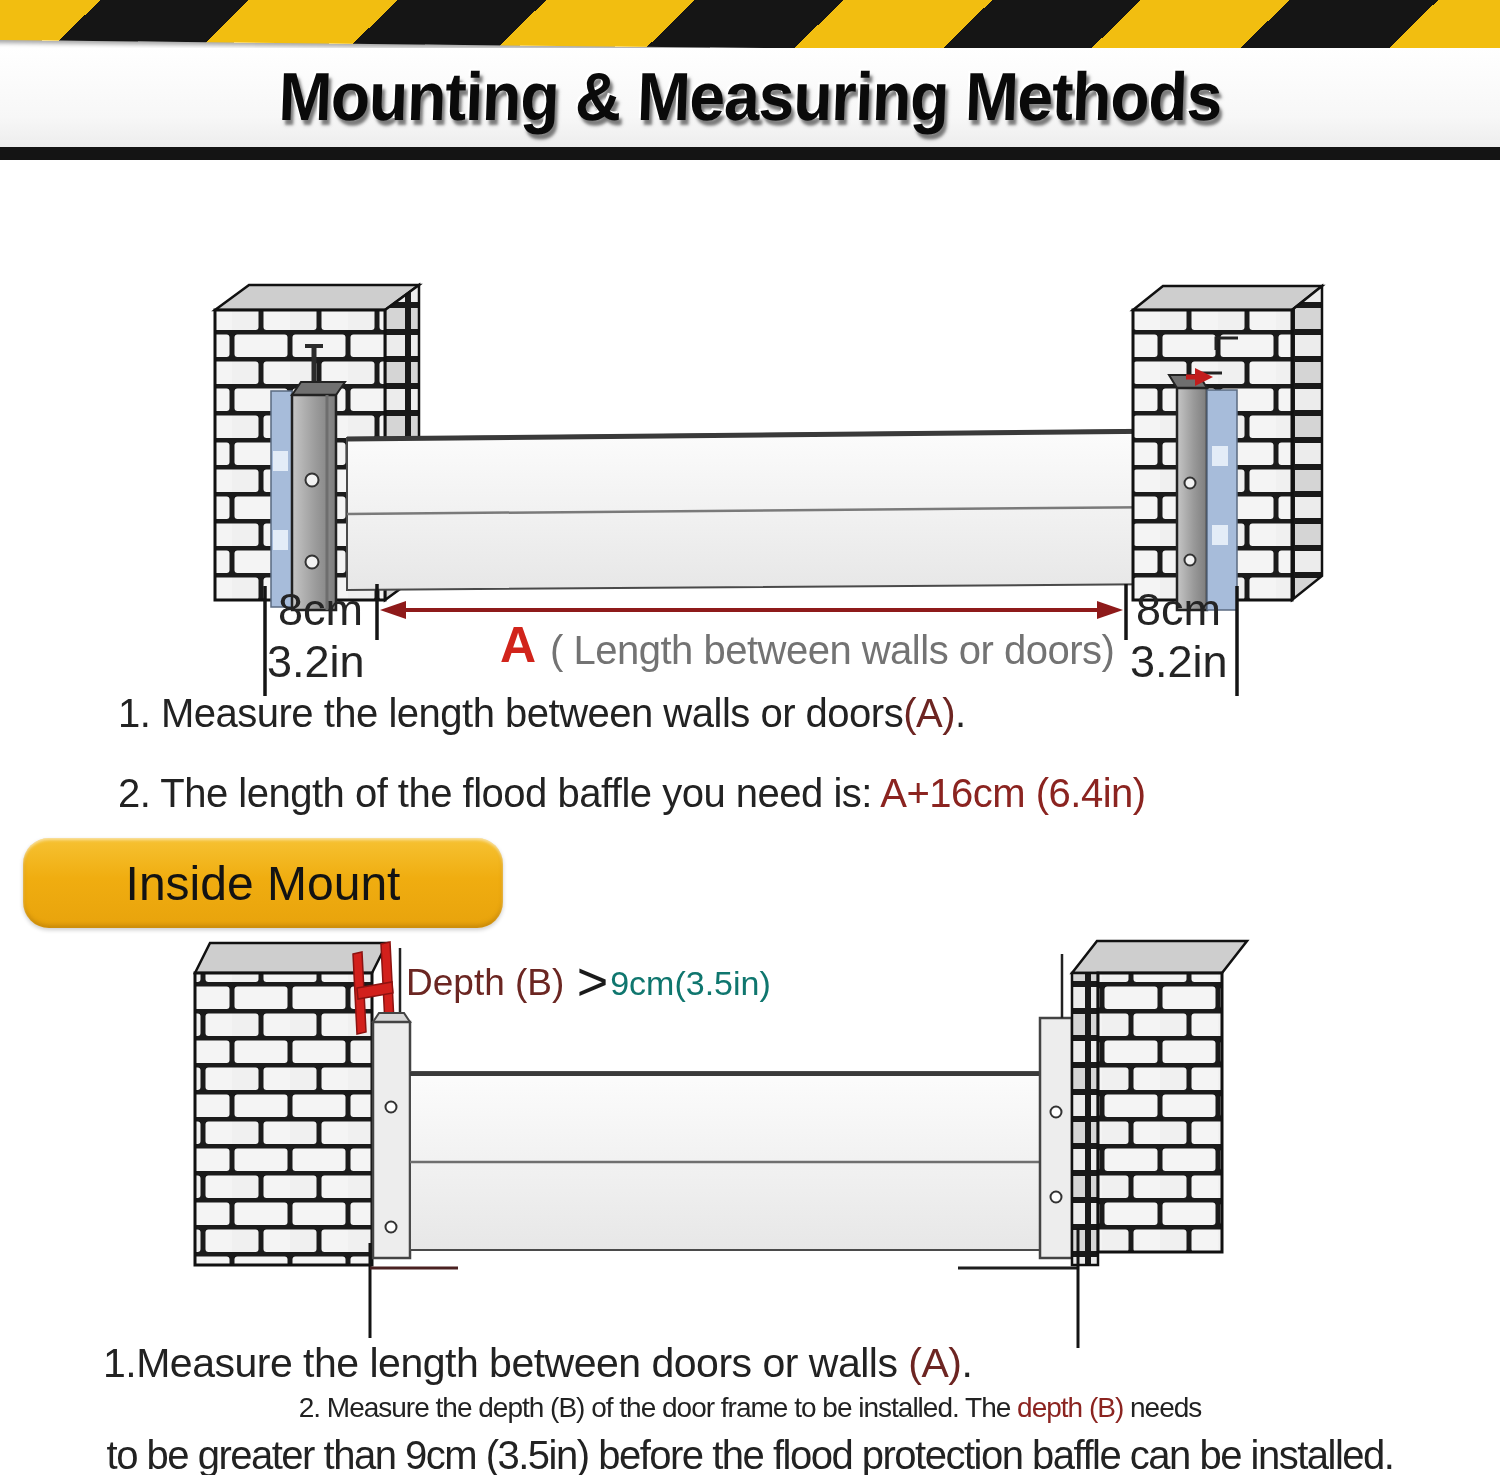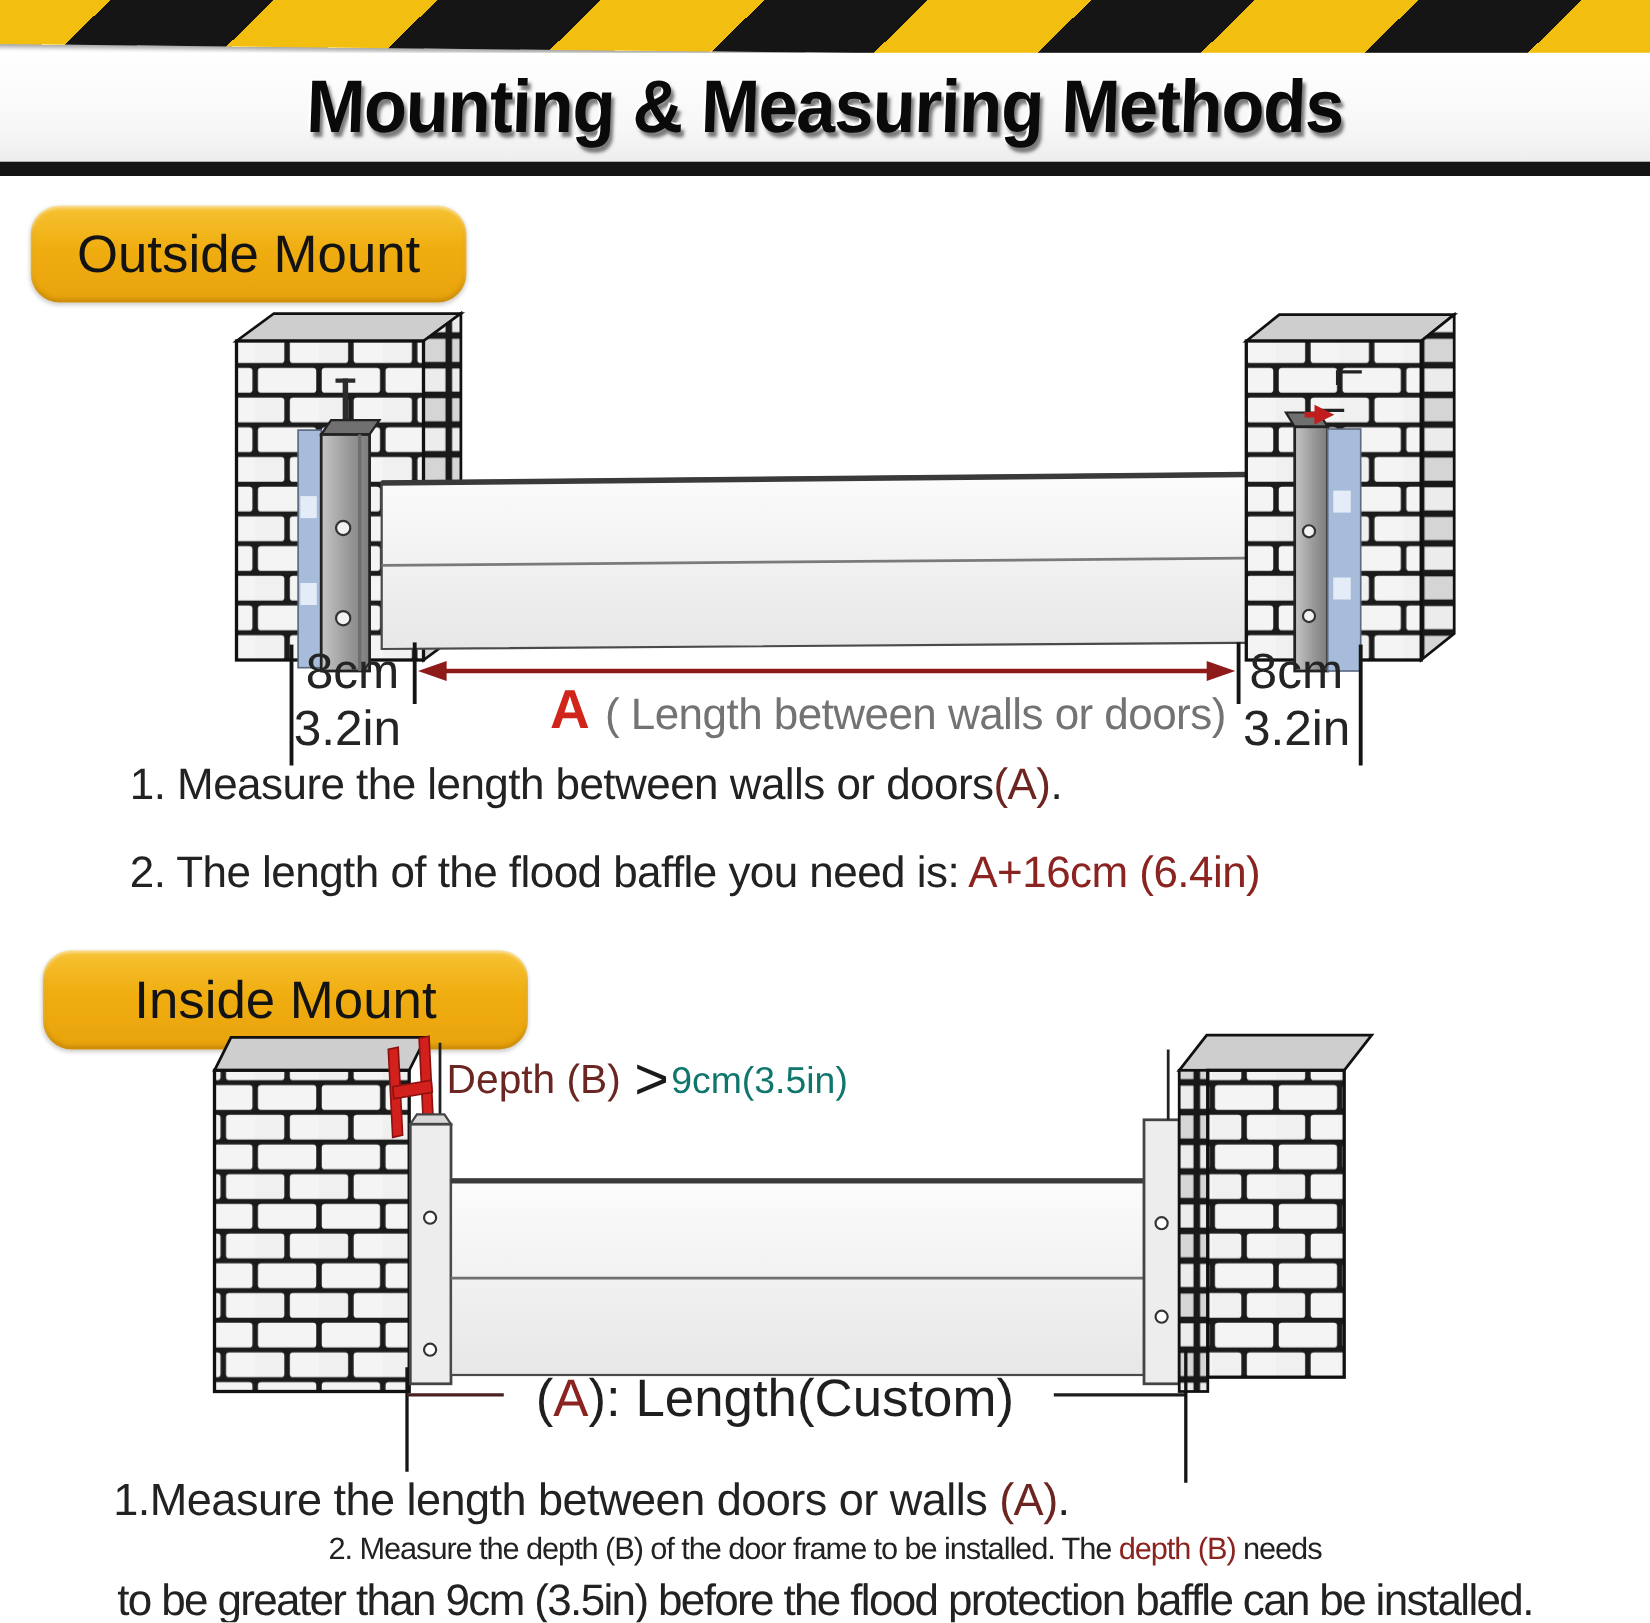--- a/index.html
+++ b/index.html
@@ -45,23 +45,20 @@
 <body>
 
 <div class="page">
 
   <div class="banner-top"></div>
   <div class="stripes"></div>
   <div class="title-band"></div>
   <div class="title">Mounting &amp; Measuring Methods</div>
   <div class="title-bar"></div>
 
-  <div class="badge" style="left:28px;top:187px;width:396px;height:88px;">
-    <span>Outside Mount</span>
-  </div>
 
   <svg class="diagram" style="top:278px" width="1500" height="430" viewBox="0 0 1500 430">
     <defs>
       <pattern id="bk" width="58" height="54" patternUnits="userSpaceOnUse">
         <rect width="58" height="54" fill="#1b1b1b"></rect>
         <rect x="2.5" y="2.5" width="53" height="22.5" rx="3" fill="#f4f4f4"></rect>
         <rect x="-26.5" y="29.5" width="53" height="22.5" rx="3" fill="#f0f0f0"></rect>
         <rect x="31.5" y="29.5" width="53" height="22.5" rx="3" fill="#f4f4f4"></rect>
       </pattern>
       <pattern id="sd" width="34" height="54" patternUnits="userSpaceOnUse">
@@ -142,21 +139,21 @@
   <div class="dim" style="left:278px;top:584px;">8cm</div>
   <div class="dim" style="left:267px;top:636px;">3.2in</div>
   <div class="red-A" style="left:500px;top:616px;">A</div>
   <div class="caption" style="left:550px;top:628px;">( Length between walls or doors)</div>
   <div class="dim" style="left:1136px;top:584px;">8cm</div>
   <div class="dim" style="left:1130px;top:636px;">3.2in</div>
 
   <div class="step" style="left:118px;top:691px;"><span>1. Measure the length between walls or doors</span><span class="hl-dark">(A)</span><span>.</span></div>
   <div class="step" style="left:118px;top:771px;"><span>2. The length of the flood baffle you need is: </span><span class="hl">A+16cm (6.4in)</span><span></span></div>
 
-  <div class="badge" style="left:39px;top:838px;width:441px;height:90px;margin-top:26px;">
+  <div class="badge" style="left:23px;top:838px;width:480px;height:90px;">
     <span>Inside Mount</span>
   </div>
 
   <svg class="diagram" style="top:930px" width="1500" height="425" viewBox="0 0 1500 425">
 
     <g>
       <polygon points="195,43 372,43 387,13 210,13" fill="#cecece" stroke="#111" stroke-width="2.5"></polygon>
       <rect x="195" y="43" width="177" height="292" fill="url(#bk)" stroke="#111" stroke-width="3"></rect>
     </g>
 
@@ -196,21 +193,20 @@
     <g>
       <line x1="370" y1="313" x2="370" y2="408" stroke="#141414" stroke-width="3"></line>
       <line x1="370" y1="338" x2="458" y2="338" stroke="#4a2121" stroke-width="3"></line>
       <line x1="958" y1="338" x2="1078" y2="338" stroke="#1d1d1d" stroke-width="3"></line>
       <line x1="1078" y1="298" x2="1078" y2="418" stroke="#141414" stroke-width="3"></line>
     </g>
   </svg>
 
   <div class="depth-label" style="left:406px;top:950px;"><span class="depth-pre">Depth (B)</span><span class="depth-pre"> </span><span class="depth-gt">&gt;</span><span class="depth-val">9cm(3.5in)</span></div>
 
-  <div class="alen" style="left:487px;top:1244px;"><span>(</span><span class="hl">A</span><span>): Length(Custom)</span></div>
 
   <div class="step" style="left:103px;top:1340px;font-size:41px;"><span>1.Measure the length between doors or walls </span><span class="hl-dark">(A)</span><span>.</span></div>
 
   <div class="step center-line" style="top:1392px;font-size:28px;letter-spacing:-1px;"><span>2. Measure the depth (B) of the door frame to be installed. The </span><span class="hl">depth (B)</span><span> needs</span></div>
 
   <div class="step center-line" style="top:1433px;font-size:40px;letter-spacing:-1.5px;">to be greater than 9cm (3.5in) before the flood protection baffle can be installed.</div>
 
 </div>
 
 </body></html>

